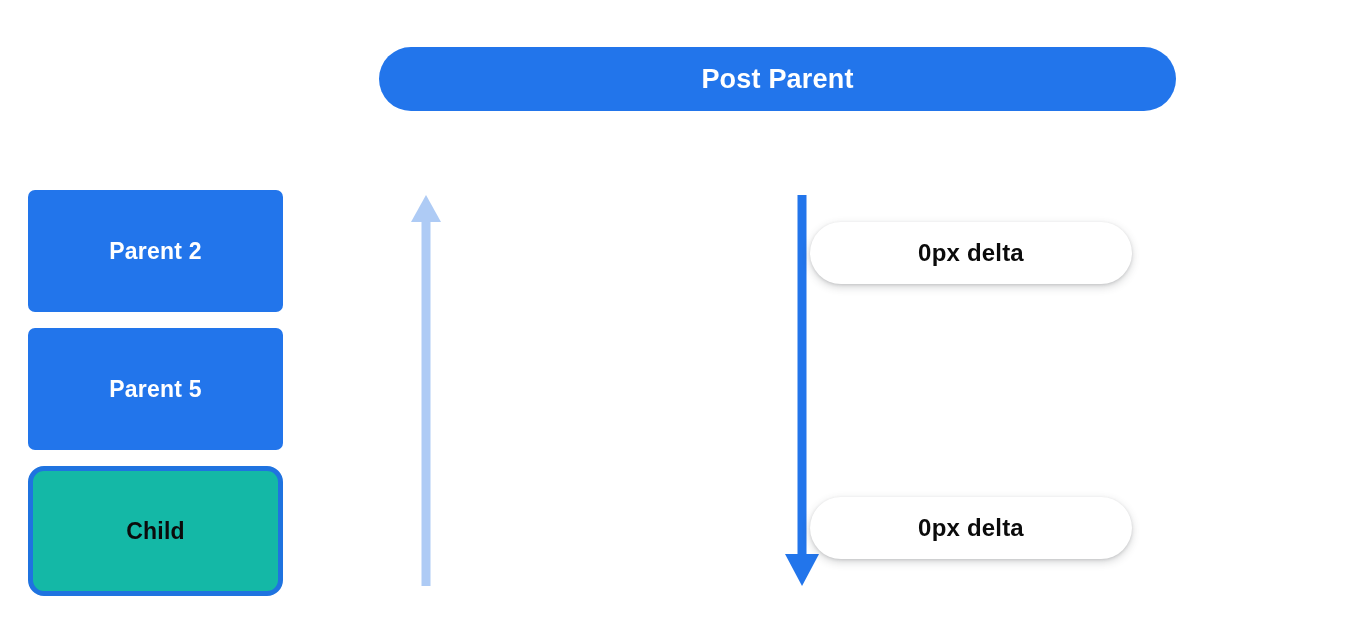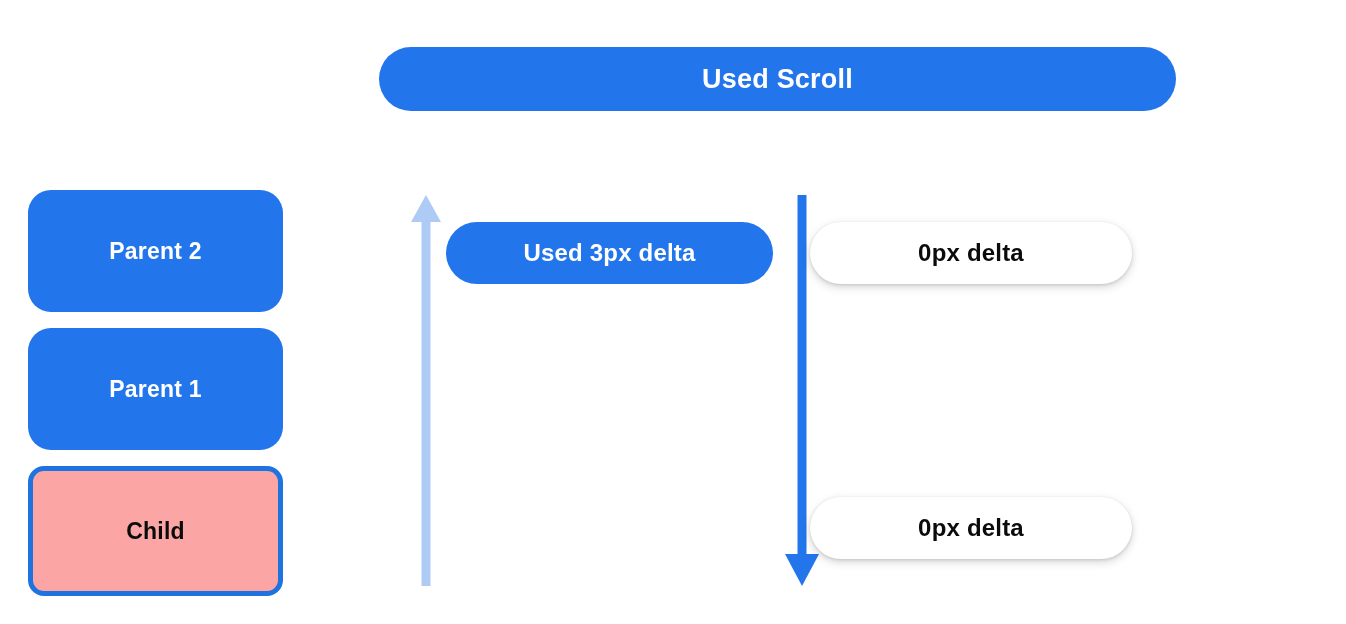--- a/index.html
+++ b/index.html
@@ -42,34 +42,34 @@
     left: 28px;
     top: 190px;
     width: 255px;
   }
   .stack-box {
     box-sizing: border-box;
     width: 255px;
     display: flex;
     align-items: center;
     justify-content: center;
-    border-radius: 23px;
+    border-radius: 7px;
     font-size: 23px;
     font-weight: bold;
     letter-spacing: 0.2px;
   }
   .stack-box.parent {
     height: 122px;
     background: #2275eb;
     color: #ffffff;
     margin-bottom: 16px;
   }
   .stack-box.child {
     height: 130px;
-    background: #fca5a5;
+    background: #14b8a6;
     color: #0b0b0b;
     border: 5px solid #1f73e0;
     border-radius: 16px;
   }
 
   
   .arrow {
     position: absolute;
   }
 
@@ -109,48 +109,45 @@
   }
   .pill.white.row1 { top: 222px; }
   .pill.white.row2 { top: 497px; }
 </style>
 </head>
 <body>
 
 <div id="stage">
 
   <div class="header-pill">
-    <span>Used Scroll</span>
+    <span>Post Parent</span>
   </div>
 
   <div class="stack">
     <div class="stack-box parent">
       <span>Parent 2</span>
     </div>
     <div class="stack-box parent">
-      <span>Parent 1</span>
+      <span>Parent 5</span>
     </div>
     <div class="stack-box child">
       <span>Child</span>
     </div>
   </div>
 
   <svg class="arrow" style="left:404px; top:190px;" width="44" height="400" viewBox="0 0 44 400">
     <line x1="22" y1="396" x2="22" y2="26" stroke="#aecbf5" stroke-width="9" stroke-linecap="butt"></line>
     <polygon points="22,5 37,32 7,32" fill="#aecbf5"></polygon>
   </svg>
 
   <svg class="arrow" style="left:780px; top:190px;" width="44" height="400" viewBox="0 0 44 400">
     <line x1="22" y1="5" x2="22" y2="372" stroke="#2275eb" stroke-width="9" stroke-linecap="butt"></line>
     <polygon points="22,396 39,364 5,364" fill="#2275eb"></polygon>
   </svg>
 
-  <div class="pill blue row1">
-    <span>Used 3px delta</span>
-  </div>
 
   <div class="pill white row1">
     <span>0px delta</span>
   </div>
   <div class="pill white row2">
     <span>0px delta</span>
   </div>
 
 </div>
 

